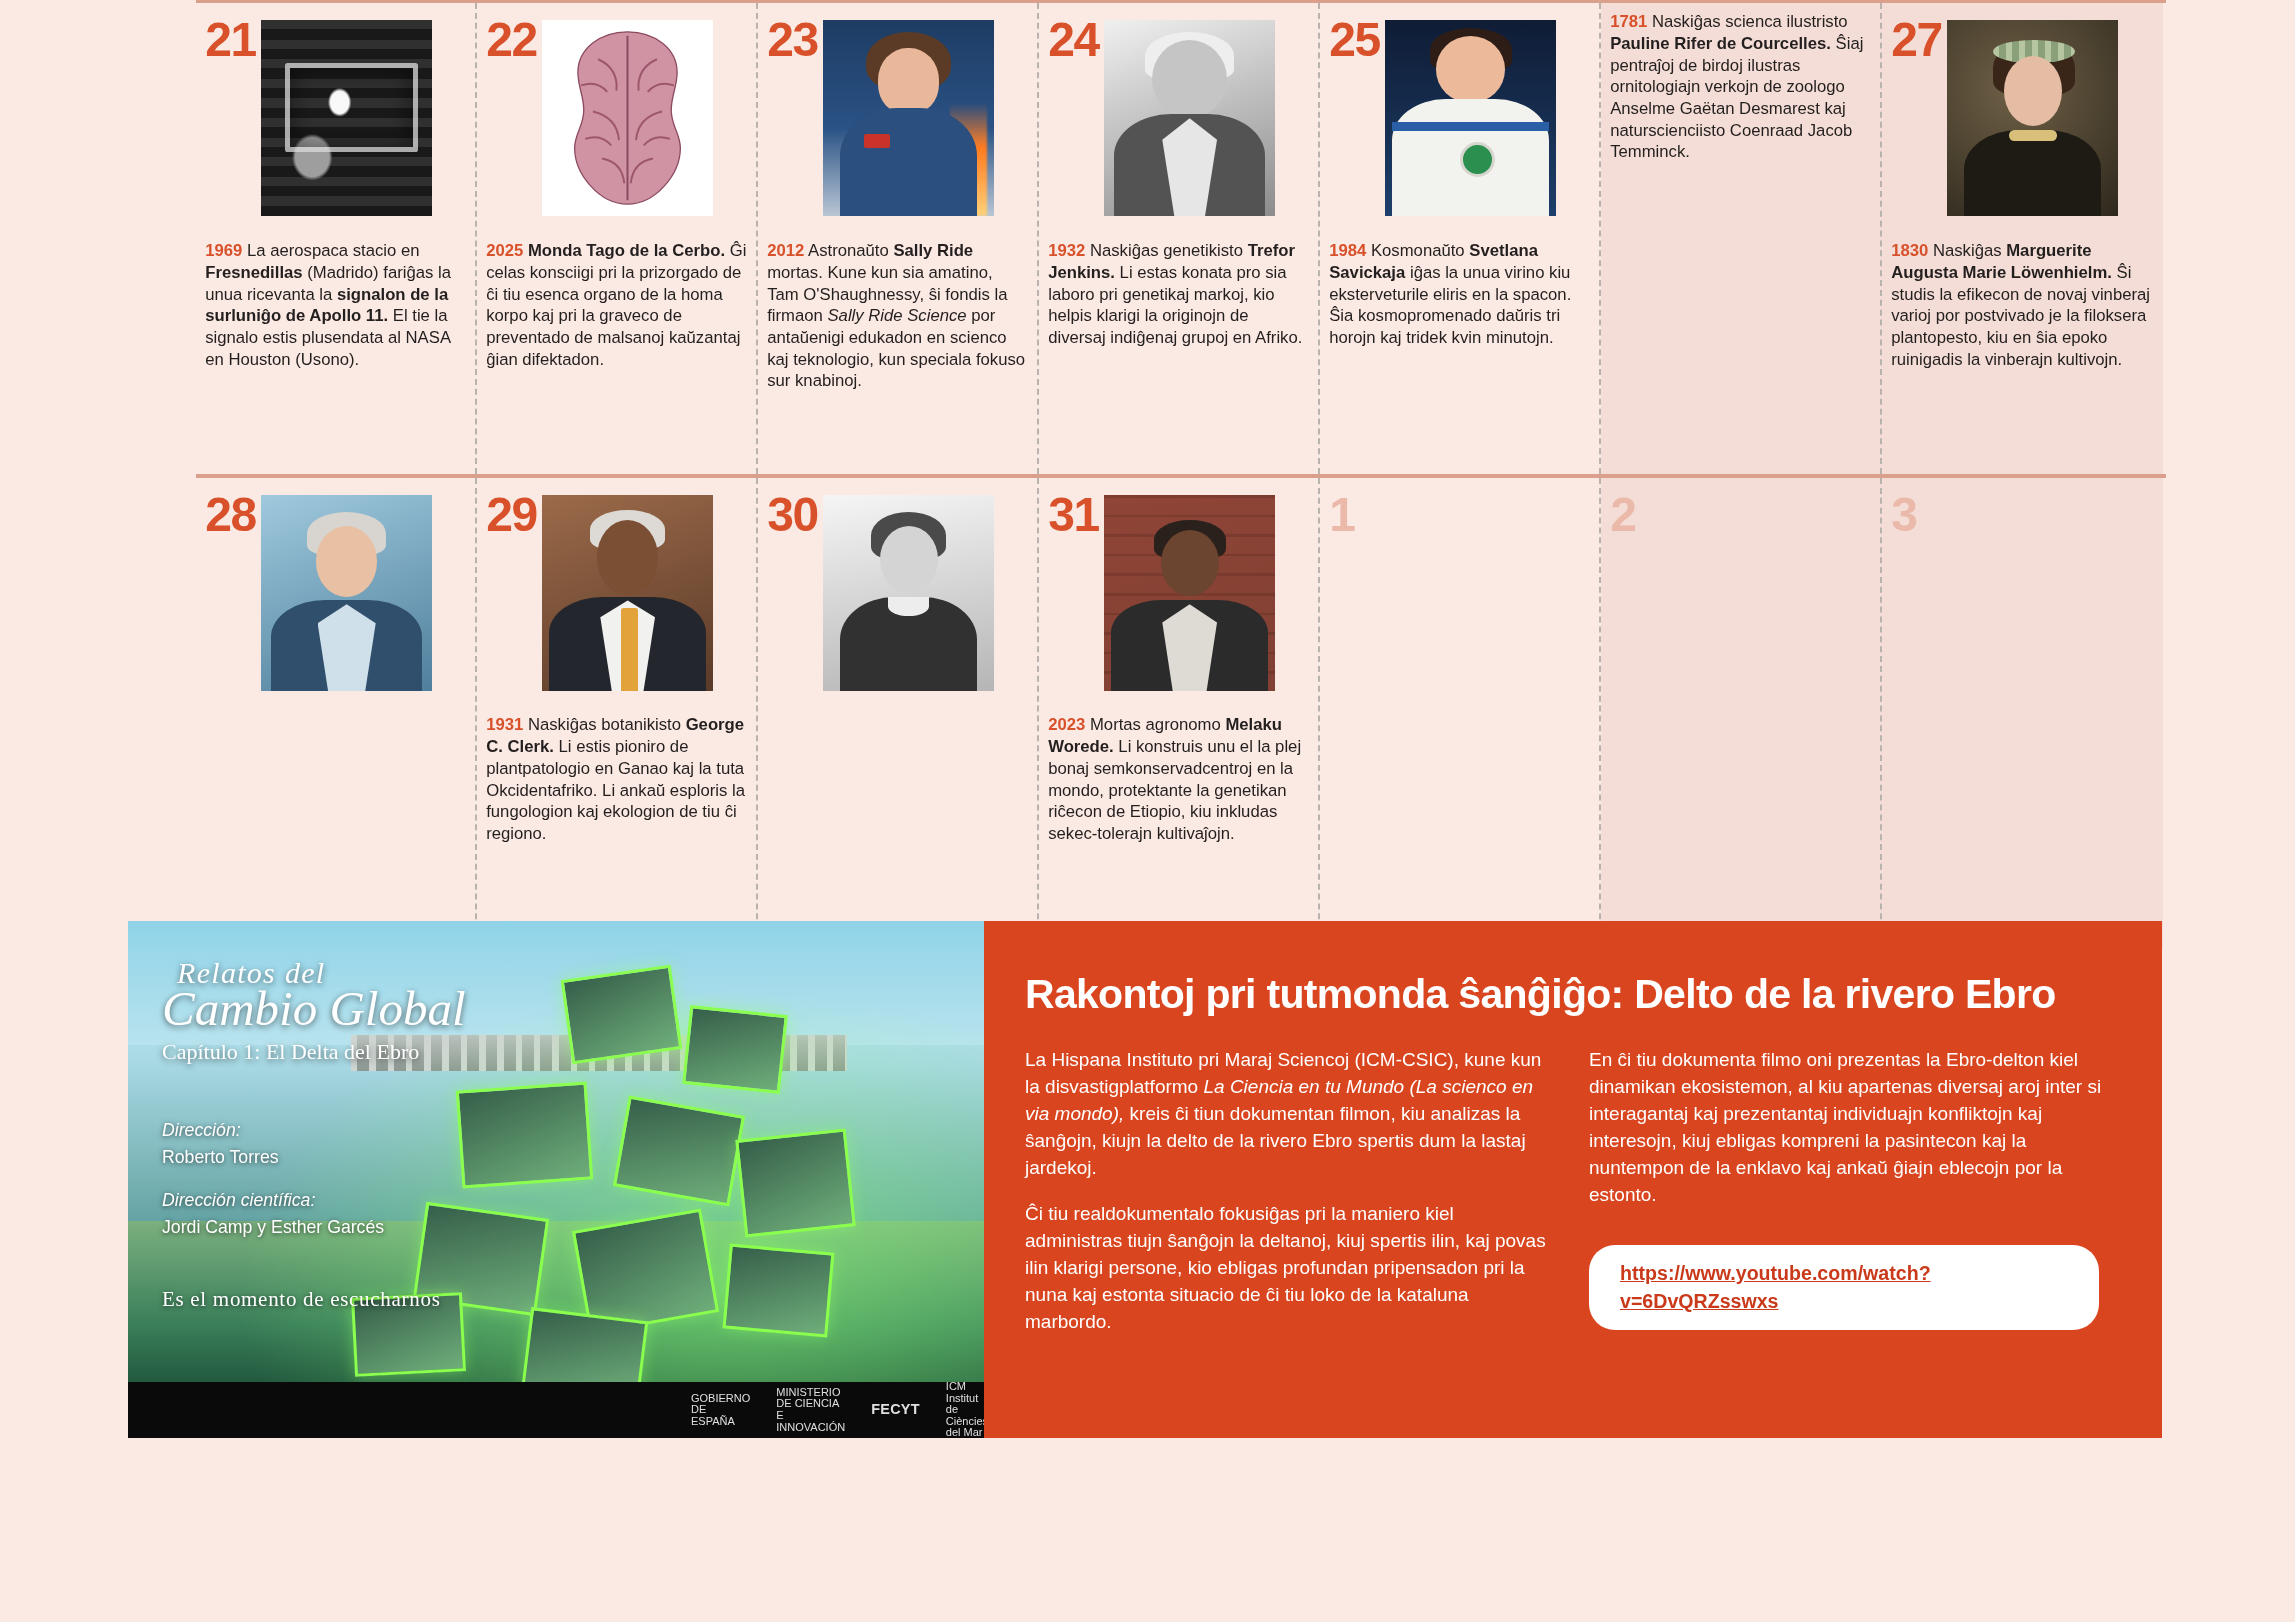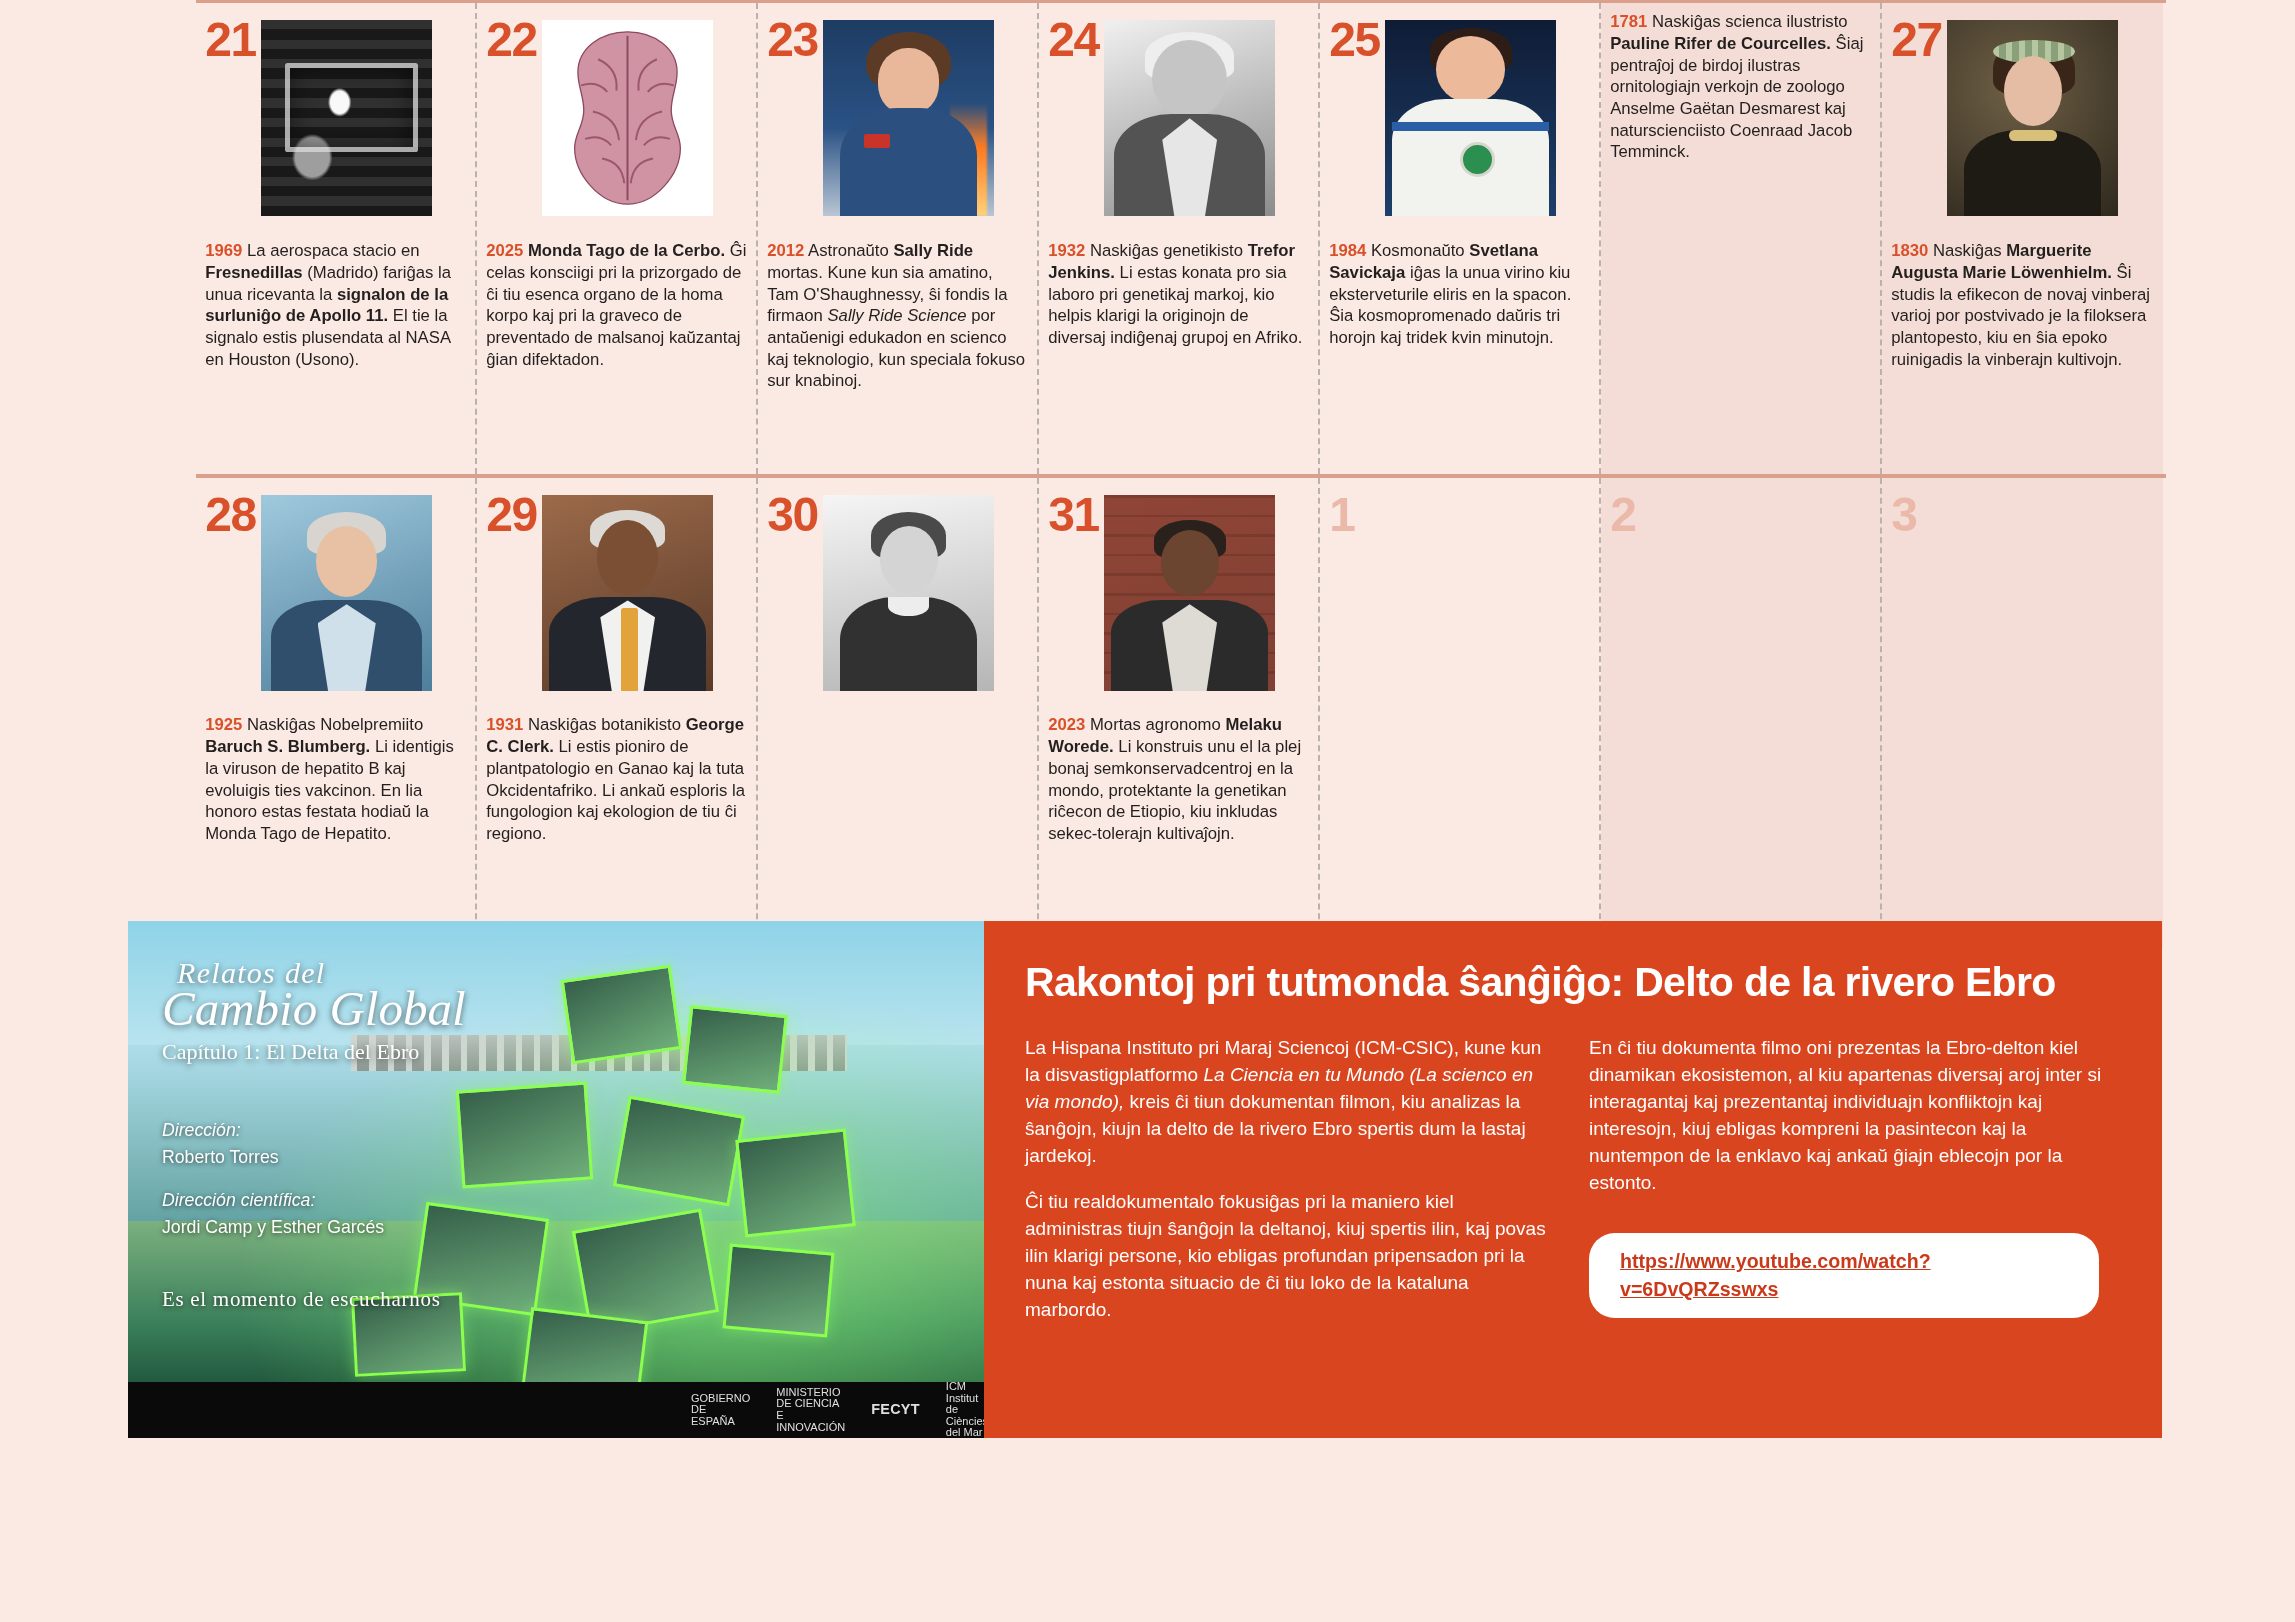--- a/index.html
+++ b/index.html
@@ -236,21 +236,21 @@
   .promo-art .credits .lab { font-style:italic; }
   .promo-art .slogan { position:absolute; left:34px; top:366px; color:#fff; font-family:"Liberation Serif", serif; font-size:21px; letter-spacing:0.7px; text-shadow:0 1.3px 5.2px rgba(0,0,0,.7); }
   .promo-art .logobar {
     position:absolute; left:0; bottom:0; width:100%; height:56px;
     background:#0a0a0a; display:flex; align-items:center; gap:26px;
     padding-left:563px;
   }
   .logo { color:#f2f2f2; font-size:11px; line-height:1.05; opacity:.92; }
   .logo b { font-size:14.4px; letter-spacing:0.3px;text-align:right; }
 
-  .promo-text { flex: 1; padding: 38px 50px 8px 41px; color:#fff; }
+  .promo-text { flex: 1; padding: 38px 50px 8px 41px; color:#fff;margin-top:12px; }
   .promo-title {
     font-size: 41px; font-weight: bold; letter-spacing:-0.7px;
     margin-bottom: 29px;
   }
   .promo-cols { display:flex; gap:41px; }
   .promo-col { width: 523px; font-size: 19px; line-height:1.42; }
   .promo-col p { margin-bottom: 19.6px; }
   .promo-col i { font-style: italic; }
   .url-pill {
     display:inline-block; margin-top: 17px;
@@ -392,23 +392,20 @@
         <div class="cell-head">
           <div class="daynum">28</div>
           <div class="thumb">
             <div class="img img-blum">
               <div class="hair"></div>
                 <div class="face"></div>
               <div class="body"></div>
                 <div class="shirt"></div>
             </div>
           </div>
-        </div>
-        <div class="caption">
-          <span class="year">1925</span><span> Naskiĝas Nobelpremiito <b>Baruch S. Blumberg.</b> Li identigis la viruson de hepatito B kaj evoluigis ties vakcinon. En lia honoro estas festata hodiaŭ la Monda Tago de Hepatito.</span>
         </div>
       </div>
 
       <div class="cell">
         <div class="cell-head">
           <div class="daynum">29</div>
           <div class="thumb">
             <div class="img img-clerk">
               <div class="hair"></div>
                 <div class="face"></div>

